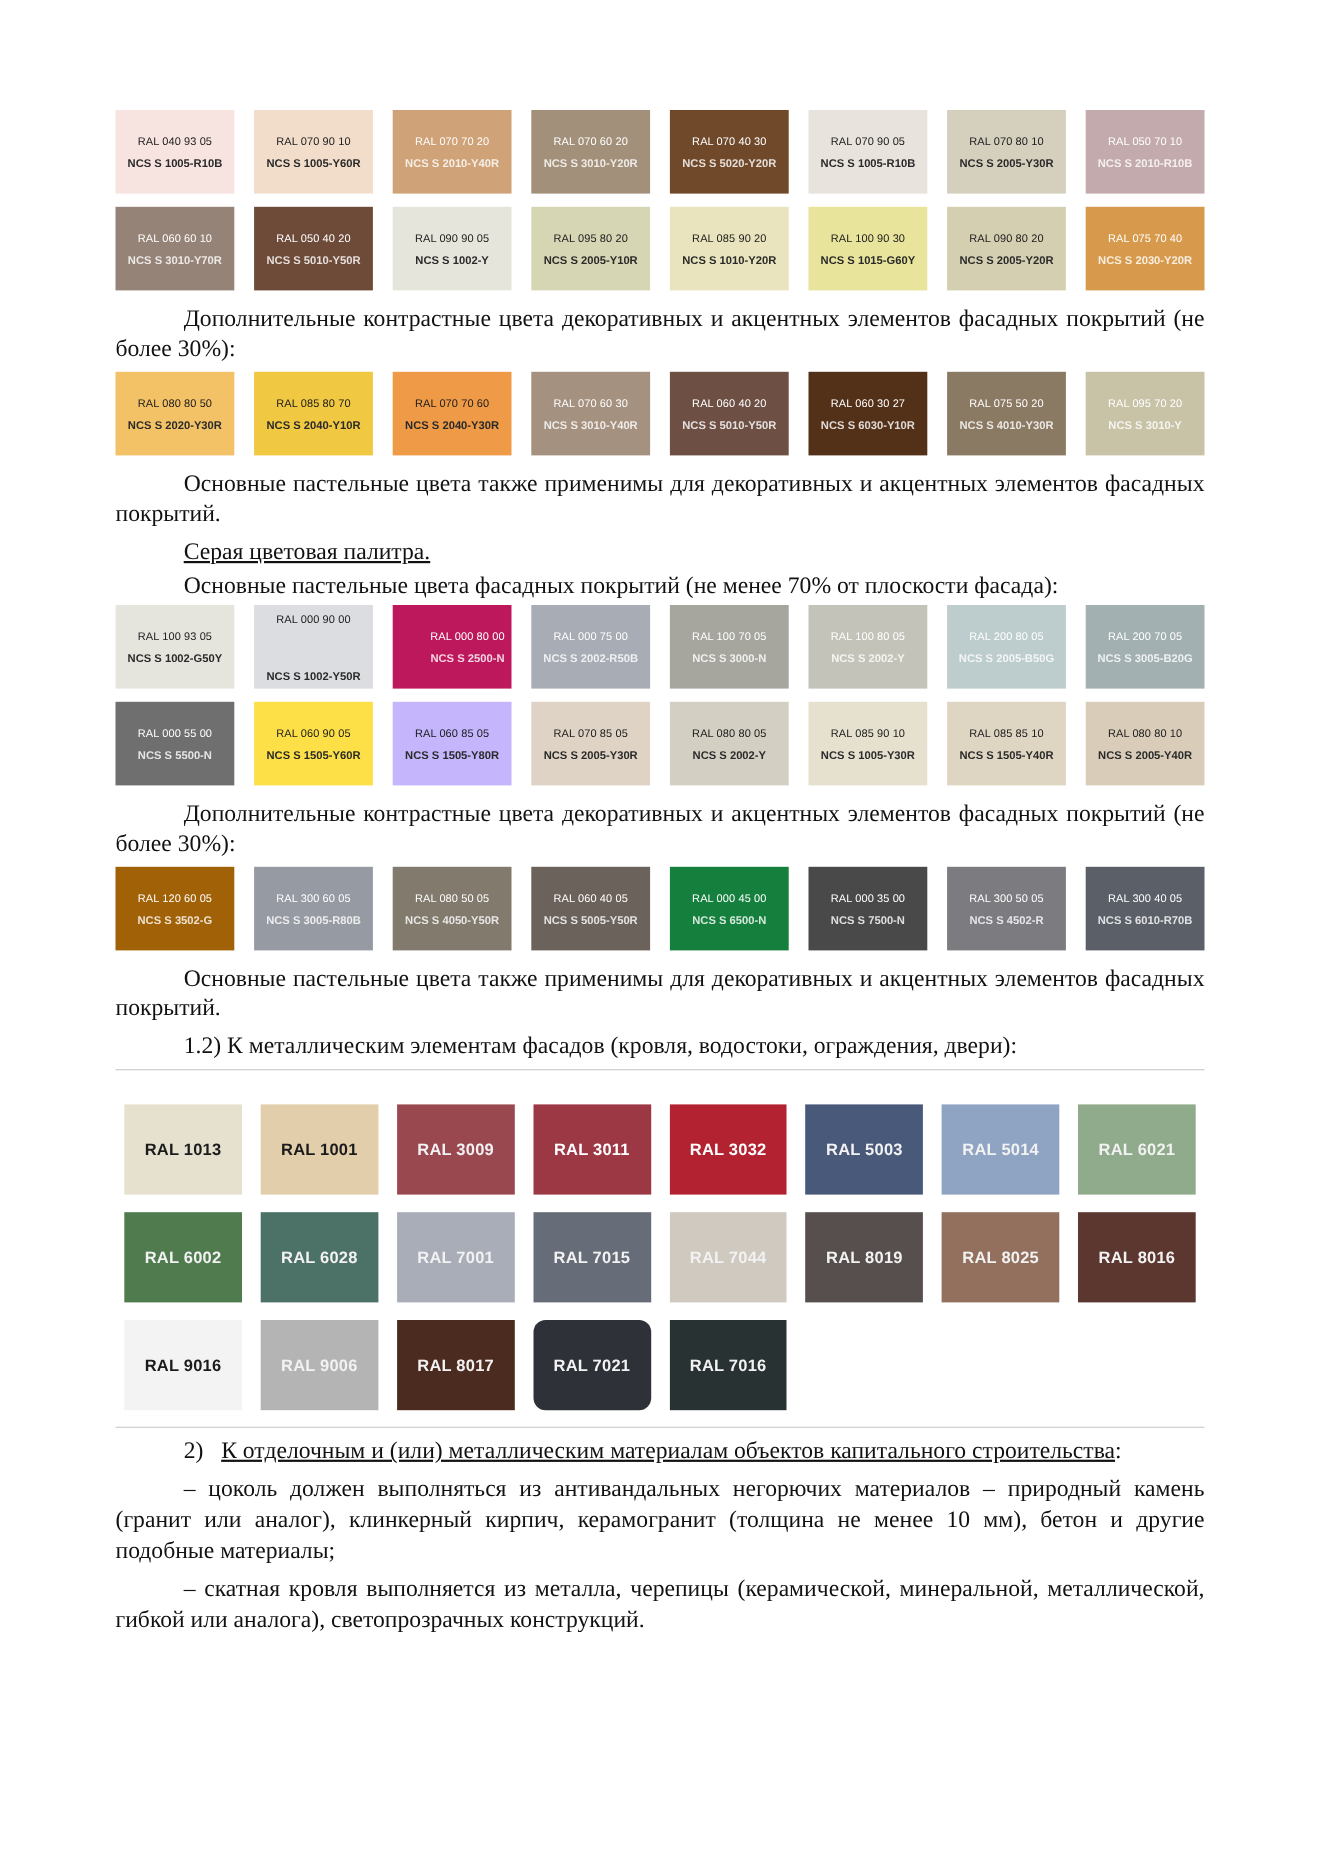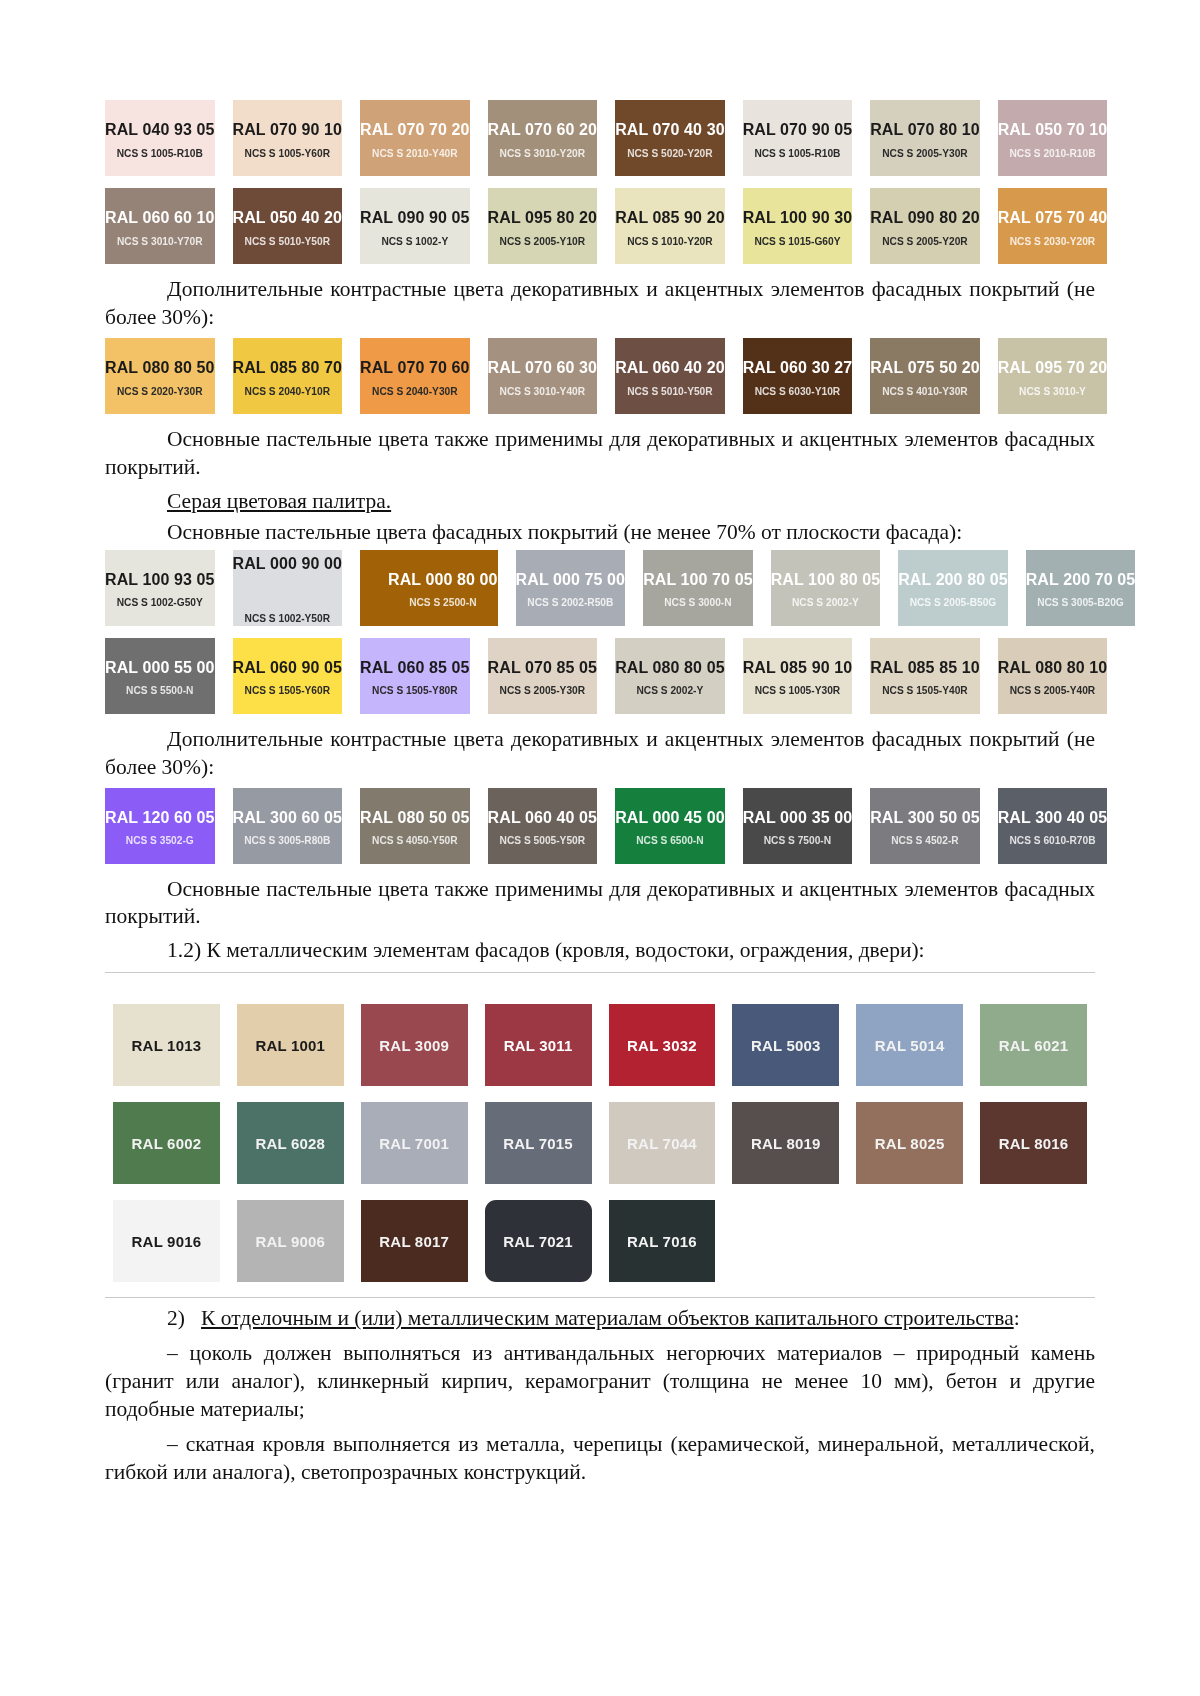--- a/index.html
+++ b/index.html
@@ -45,22 +45,22 @@
     height: 76px;
     position: relative;
     display: flex;
     flex-direction: column;
     justify-content: center;
     align-items: center;
     padding-top: 4px;
   }
   .swatch .ral {
     font-family: "Liberation Sans", "DejaVu Sans", sans-serif;
-    font-size: 16px;
-    font-weight: bold;
+    font-size: 10px;
+    font-weight: normal;
     letter-spacing: .1px;
     line-height: 1.1;
     white-space: nowrap;
   }
   .swatch .ncs {
     font-family: "Liberation Sans", "DejaVu Sans", sans-serif;
     font-size: 10.2px;
     font-weight: bold;
     margin-top: 9px;
     line-height: 1.1;
@@ -222,21 +222,21 @@
 
   <div class="swatch-row">
       <div class="swatch light" style="background: rgb(230, 229, 221);">
         <div class="ral">RAL 100 93 05</div>
         <div class="ncs">NCS S 1002-G50Y</div>
       </div>
       <div class="swatch light" style="background: rgb(220, 221, 225); gap: 32px;">
         <div class="ral">RAL 000 90 00</div>
         <div class="ncs">NCS S 1002-Y50R</div>
       </div>
-      <div class="swatch dark" style="background: #a16207; padding-left: 28px;">
+      <div class="swatch dark" style="background: #be185d; padding-left: 28px;">
         <div class="ral">RAL 000 80 00</div>
         <div class="ncs">NCS S 2500-N</div>
       </div>
       <div class="swatch dark" style="background: rgb(168, 172, 180);">
         <div class="ral">RAL 000 75 00</div>
         <div class="ncs">NCS S 2002-R50B</div>
       </div>
       <div class="swatch dark" style="background: rgb(166, 166, 159);">
         <div class="ral">RAL 100 70 05</div>
         <div class="ncs">NCS S 3000-N</div>
@@ -285,21 +285,21 @@
       </div>
       <div class="swatch light" style="background: rgb(217, 205, 185);">
         <div class="ral">RAL 080 80 10</div>
         <div class="ncs">NCS S 2005-Y40R</div>
       </div>
     </div>
 
   <p class="para">Дополнительные контрастные цвета декоративных и акцентных элементов фасадных покрытий (не более 30%):</p>
 
   <div class="swatch-row">
-      <div class="swatch dark" style="background: #8b5cf6; align-items: center;">
+      <div class="swatch dark" style="background: #a16207; align-items: center;">
         <div class="ral">RAL 120 60 05</div>
         <div class="ncs">NCS S 3502-G</div>
       </div>
       <div class="swatch dark" style="background: rgb(150, 154, 162);">
         <div class="ral">RAL 300 60 05</div>
         <div class="ncs">NCS S 3005-R80B</div>
       </div>
       <div class="swatch dark" style="background: rgb(129, 122, 109);">
         <div class="ral">RAL 080 50 05</div>
         <div class="ncs">NCS S 4050-Y50R</div>

